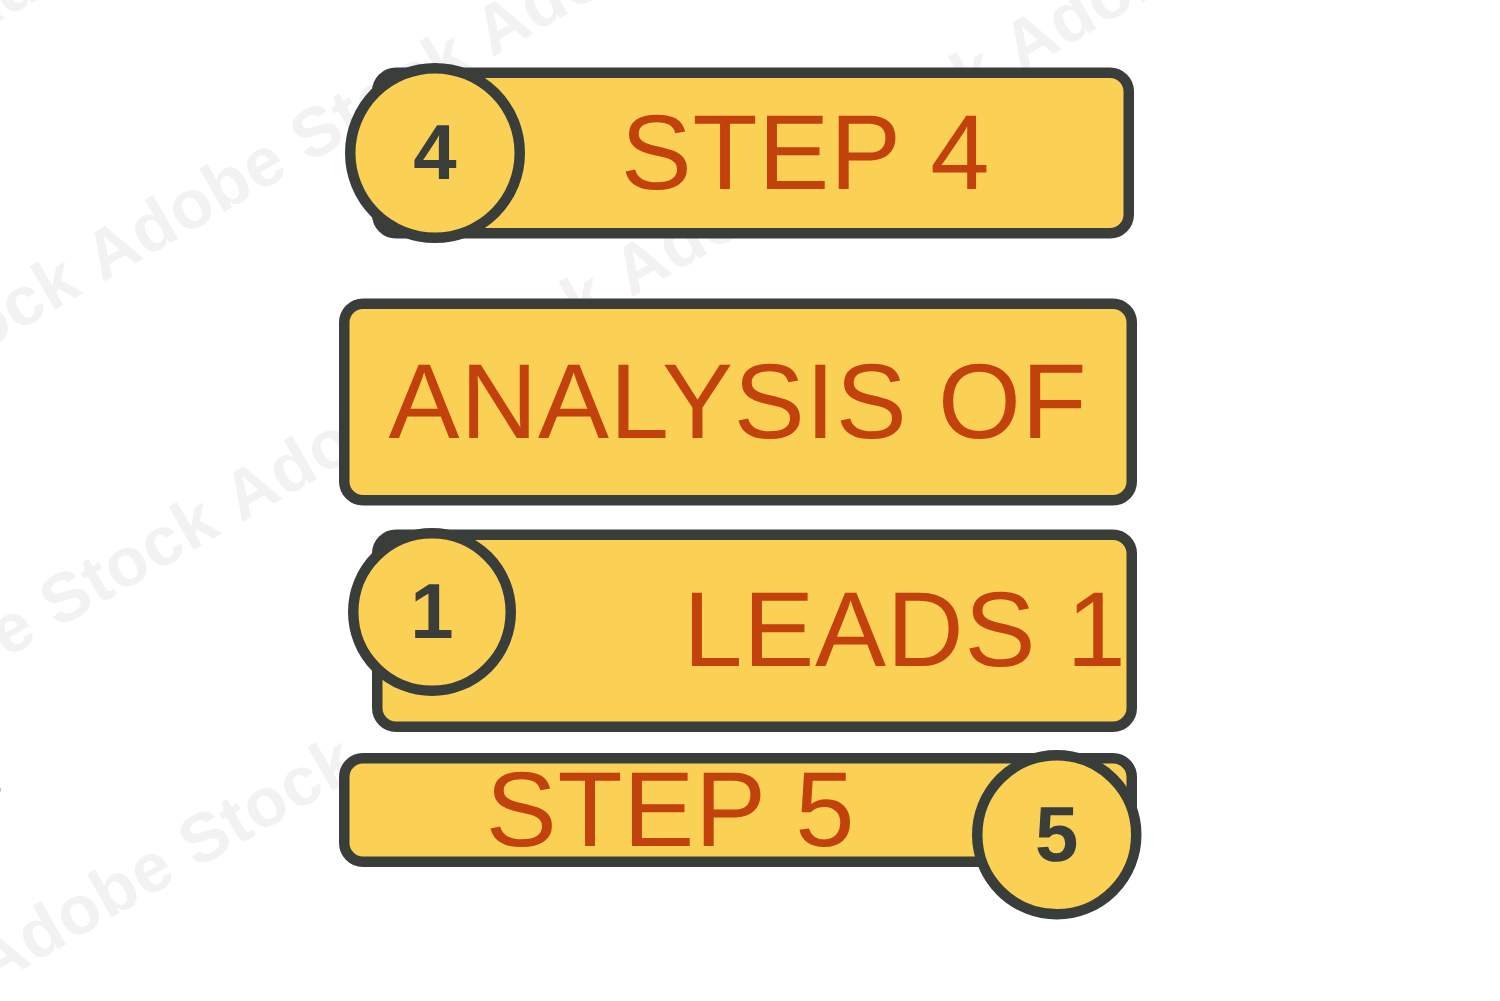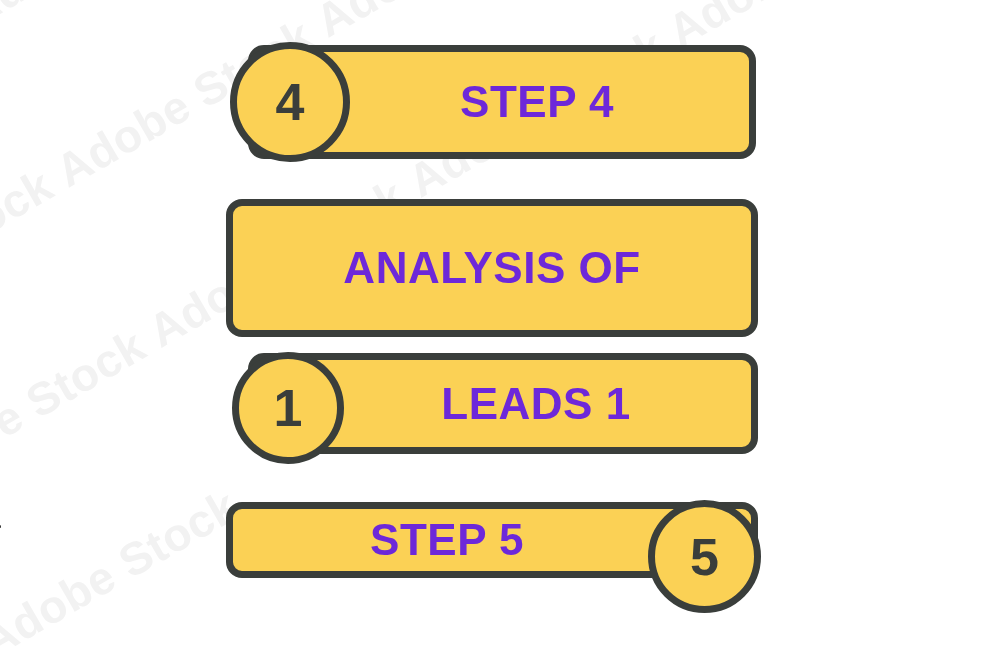--- a/index.html
+++ b/index.html
@@ -73,23 +73,23 @@
     position: absolute;
     box-sizing: border-box;
     background: #fbd155;
     border: 7px solid #3a3e3b;
     border-radius: 16px;
     display: flex;
     align-items: center;
     justify-content: center;
   }
   .bar-label {
-    font-size: 44px;
-    font-weight: 700;
-    color: #6d28d9;
+    font-size: 71px;
+    font-weight: 400;
+    color: #c2410c;
     letter-spacing: 0.5px;
     white-space: nowrap;
     line-height: 1;
     font-family: "Liberation Sans", sans-serif;
   }
   .badge {
     position: absolute;
     box-sizing: border-box;
     background: #fbd155;
     border: 7px solid #3a3e3b;
@@ -107,21 +107,21 @@
     font-family: "Liberation Sans", sans-serif;
   }
 
   
   #banner-1 .bar { left: 248px; top: 45px;  width: 508px; height: 114px; }
   #banner-1 .badge { left: 230px; top: 42px; width: 120px; height: 120px; }
   #banner-1 .bar-label { padding-left: 70px; }
 
   #banner-2 .bar { left: 226px; top: 199px; width: 532px; height: 138px; }
 
-  #banner-3 .bar { left: 248px; top: 353px; width: 510px; height: 101px; }
+  #banner-3 .bar { left: 248px; top: 353px; width: 510px; height: 135px; justify-content: flex-end; }
   #banner-3 .badge { left: 232px; top: 352px; width: 112px; height: 112px; }
   #banner-3 .bar-label { padding-left: 66px; }
 
   #banner-4 .bar { left: 226px; top: 502px; width: 532px; height: 76px; }
   #banner-4 .badge { left: 648px; top: 500px; width: 113px; height: 113px; }
   #banner-4 .bar-label { padding-right: 90px; }
 </style>
 </head>
 <body>
 

